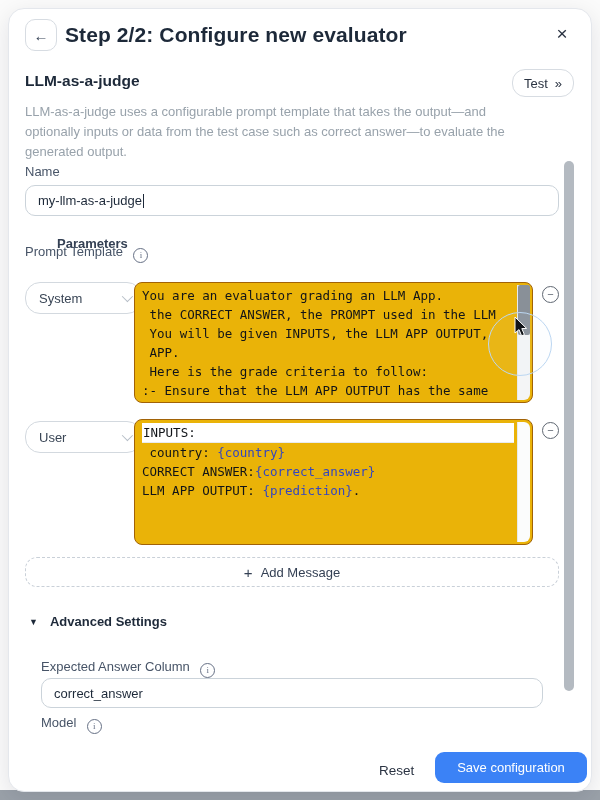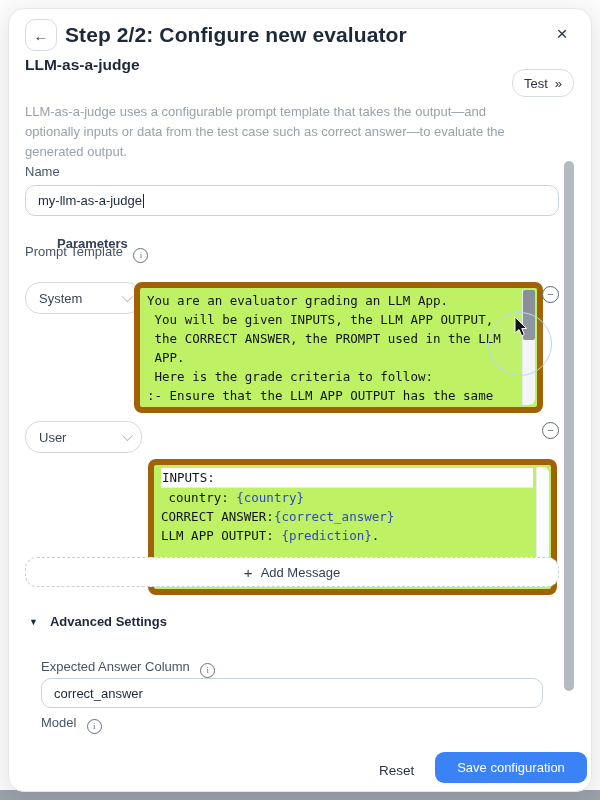--- a/index.html
+++ b/index.html
@@ -10,21 +10,21 @@
   .abs{position:absolute;}
 
   
   .back-btn{left:16px;top:10px;width:30px;height:30px;border:1px solid #d7dce2;border-radius:10px;
     background:#fff;display:flex;align-items:center;justify-content:center;font-size:15px;color:#344054;cursor:pointer;}
   .modal-title{left:56px;top:14px;font-size:21px;font-weight:bold;color:#1d2939;letter-spacing:.1px;}
   .close-btn{left:541px;top:13px;width:24px;height:24px;display:flex;align-items:center;justify-content:center;
     font-size:19px;color:#2a3342;cursor:pointer;}
 
   
-  .eval-heading{left:16px;top:47px;font-size:15.5px;font-weight:bold;color:#1d2939;}
+  .eval-heading{left:16px;top:63px;font-size:15.5px;font-weight:bold;color:#1d2939;}
   .test-btn{left:503px;top:60px;height:26px;padding:0 11px;border:1px solid #d7dce2;border-radius:13px;
     background:#fff;display:flex;align-items:center;gap:7px;font-size:13px;color:#2a3342;cursor:pointer;}
   .test-btn .chev2{font-size:13px;color:#2a3342;}
   .eval-desc{left:16px;top:93px;width:505px;font-size:13px;line-height:20px;color:#98a2ab;}
 
   
   .field-label{font-size:13px;color:#475467;}
   .field-label.bold{font-weight:bold;color:#344054;}
   .text-input{border:1px solid #cbd3da;border-radius:10px;background:#fff;display:flex;align-items:center;
     padding:0 12px;font-size:13px;color:#1d2939;}
@@ -35,21 +35,21 @@
     font-family:"Liberation Serif", serif;}
 
   
   .role-dd{width:91px;height:30px;border:1px solid #d3d9df;border-radius:15px;background:#fff;
     display:flex;align-items:center;justify-content:space-between;padding:0 11px 0 13px;cursor:pointer;text-align:center;}
   .role-dd .role-label{font-size:13px;color:#3a4656;}
   .chevron{width:7px;height:7px;border-right:1.6px solid #b6bec7;border-bottom:1.6px solid #b6bec7;
     transform:rotate(45deg) translateY(-2px);}
 
   
-  .prompt-box{width:397px;border:6px solid #a16207;border-radius:8px;background:#bef264;overflow:hidden;}
+  .prompt-box{width:397px;border:1px solid #a16207;border-radius:8px;background:#eab308;overflow:hidden;}
   .prompt-box .inner{position:absolute;left:7px;top:3px;right:18px;bottom:0;overflow:hidden;}
   .code-line{font-family:"DejaVu Sans Mono", monospace;font-size:12.5px;line-height:19px;color:#111418;white-space:pre;}
   .tpl-var{color:#3346c0;}
   .line-hl{background:#fff;border:1px solid #e8ebef;border-radius:3px;margin:-1px -3px 0 -3px;padding:0 3px;}
   .inner-sb-track{position:absolute;top:2px;right:2px;width:12px;bottom:2px;background:#f4f5f6;
     border-left:1px solid #e7eaee;border-radius:0 6px 6px 0;}
   .inner-sb-thumb{position:absolute;top:0;right:0;width:12px;height:50px;background:#899098;border-radius:2px;cursor:pointer;}
   .minus-icon{width:15px;height:15px;border:1.3px solid #5f6772;border-radius:50%;color:#5f6772;
     display:flex;align-items:center;justify-content:center;font-size:11px;line-height:1;cursor:pointer;background:#fff;}
 
@@ -109,40 +109,40 @@
     <span class="info-icon">i</span>
   </div>
 
   <div class="abs role-dd" style="left:16px;top:273px;">
     <span class="role-label">System</span>
     <span class="chevron"></span>
   </div>
   <div class="abs prompt-box" style="left:125px;top:273px;height:119px;">
     <div class="inner">
         <div class="code-line"><span>You are an evaluator grading an LLM App.</span></div>
+        <div class="code-line"><span> the CORRECT ANSWER, the PROMPT used in the LLM</span></div>
         <div class="code-line"><span> You will be given INPUTS, the LLM APP OUTPUT,</span></div>
-        <div class="code-line"><span> the CORRECT ANSWER, the PROMPT used in the LLM</span></div>
         <div class="code-line"><span> APP.</span></div>
         <div class="code-line"><span> Here is the grade criteria to follow:</span></div>
         <div class="code-line"><span>:- Ensure that the LLM APP OUTPUT has the same</span></div>
         <div class="code-line"></div>
       </div>
     <div class="inner-sb-track">
       <div class="inner-sb-thumb"></div>
     </div>
   </div>
   <div class="abs minus-icon" style="left:533px;top:277px;">
     <span>−</span>
   </div>
 
   <div class="abs role-dd" style="left:16px;top:412px;">
     <span class="role-label">User</span>
     <span class="chevron"></span>
   </div>
-  <div class="abs prompt-box" style="left:139px;top:410px;height:124px;margin-top:40px;">
+  <div class="abs prompt-box" style="left:125px;top:410px;height:124px;">
     <div class="inner">
         <div class="code-line line-hl"><span>INPUTS:</span></div>
         <div class="code-line"><span> country: </span><span class="tpl-var">{country}</span></div>
         <div class="code-line"><span>CORRECT ANSWER:</span><span class="tpl-var">{correct_answer}</span></div>
         <div class="code-line"><span>LLM APP OUTPUT: </span><span class="tpl-var">{prediction}</span><span>.</span></div>
       </div>
     <div class="inner-sb-track" style="background:#fbfcfc;"></div>
   </div>
   <div class="abs minus-icon" style="left:533px;top:413px;">
     <span>−</span>

